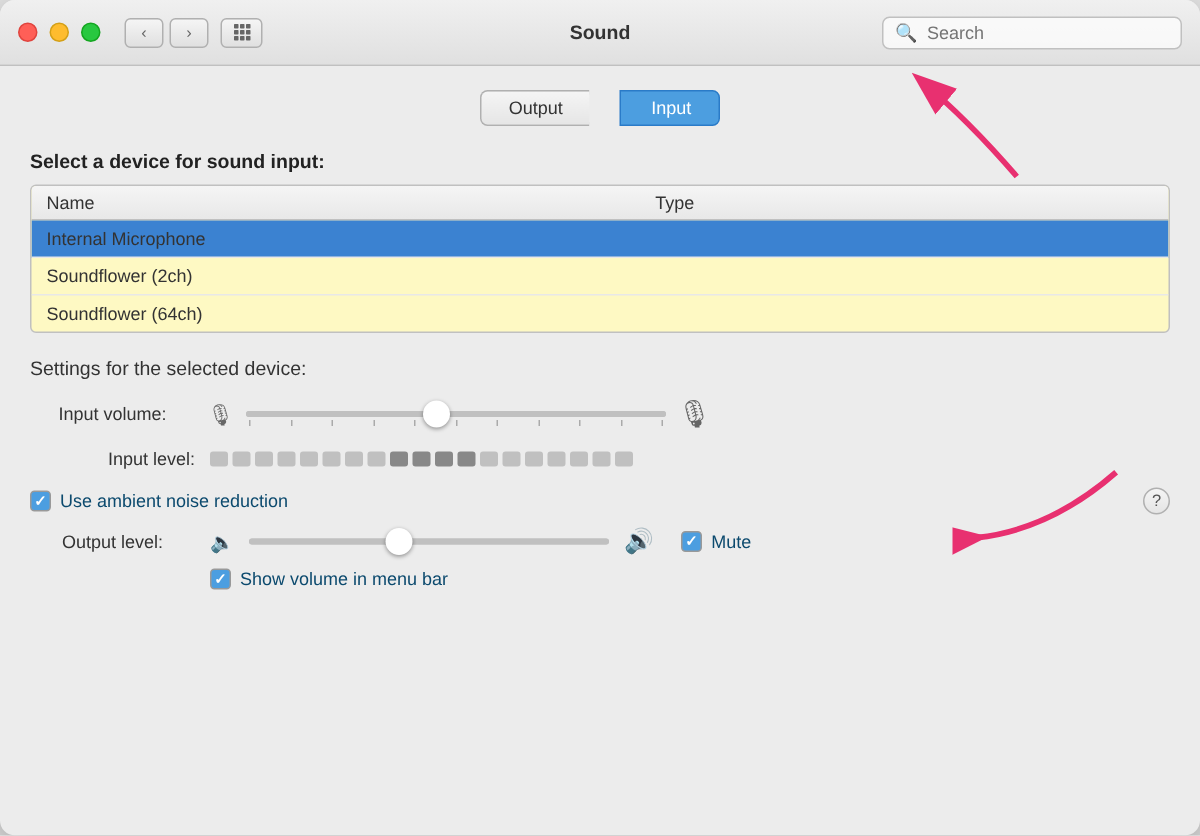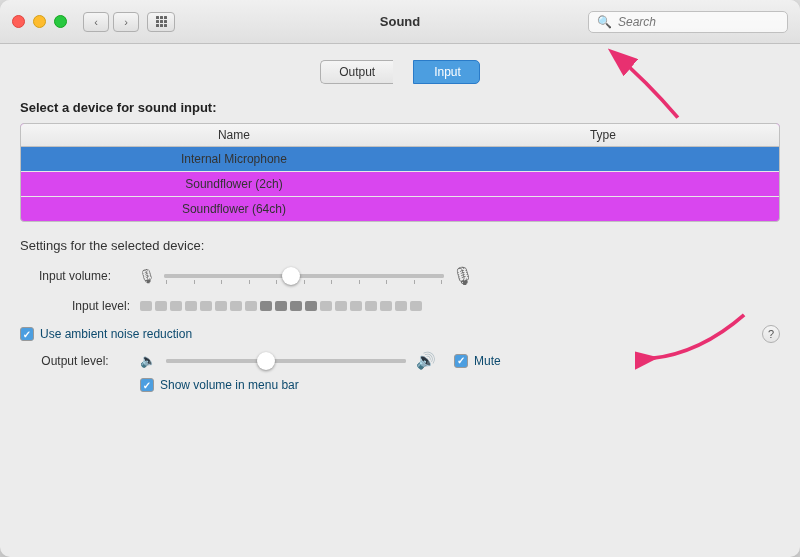--- a/index.html
+++ b/index.html
@@ -124,21 +124,20 @@
       font-size: 12px;
     }
 
     .search-input {
       border: none;
       background: transparent;
       outline: none;
       font-size: 12px;
       color: #999;
       width: 100%;
-      font-style: italic;
     }
 
     
     .content {
       flex: 1;
       padding: 16px 20px 16px 20px;
       display: flex;
       flex-direction: column;
       gap: 12px;
     }
@@ -184,22 +183,21 @@
       font-size: 13px;
       font-weight: 600;
       color: #222;
       margin-bottom: 8px;
     }
 
     .device-table {
       border: 1px solid #c0c0c0;
       border-radius: 4px;
       overflow: hidden;
-      background: #d946ef;
-      text-align: center;
+      background: #fef9c3;
     }
 
     .table-header {
       display: flex;
       background: linear-gradient(to bottom, #f5f5f5, #e8e8e8);
       border-bottom: 1px solid #c0c0c0;
       padding: 4px 10px;
     }
 
     .col-name { width: 55%; font-size: 12px; color: #333; }

